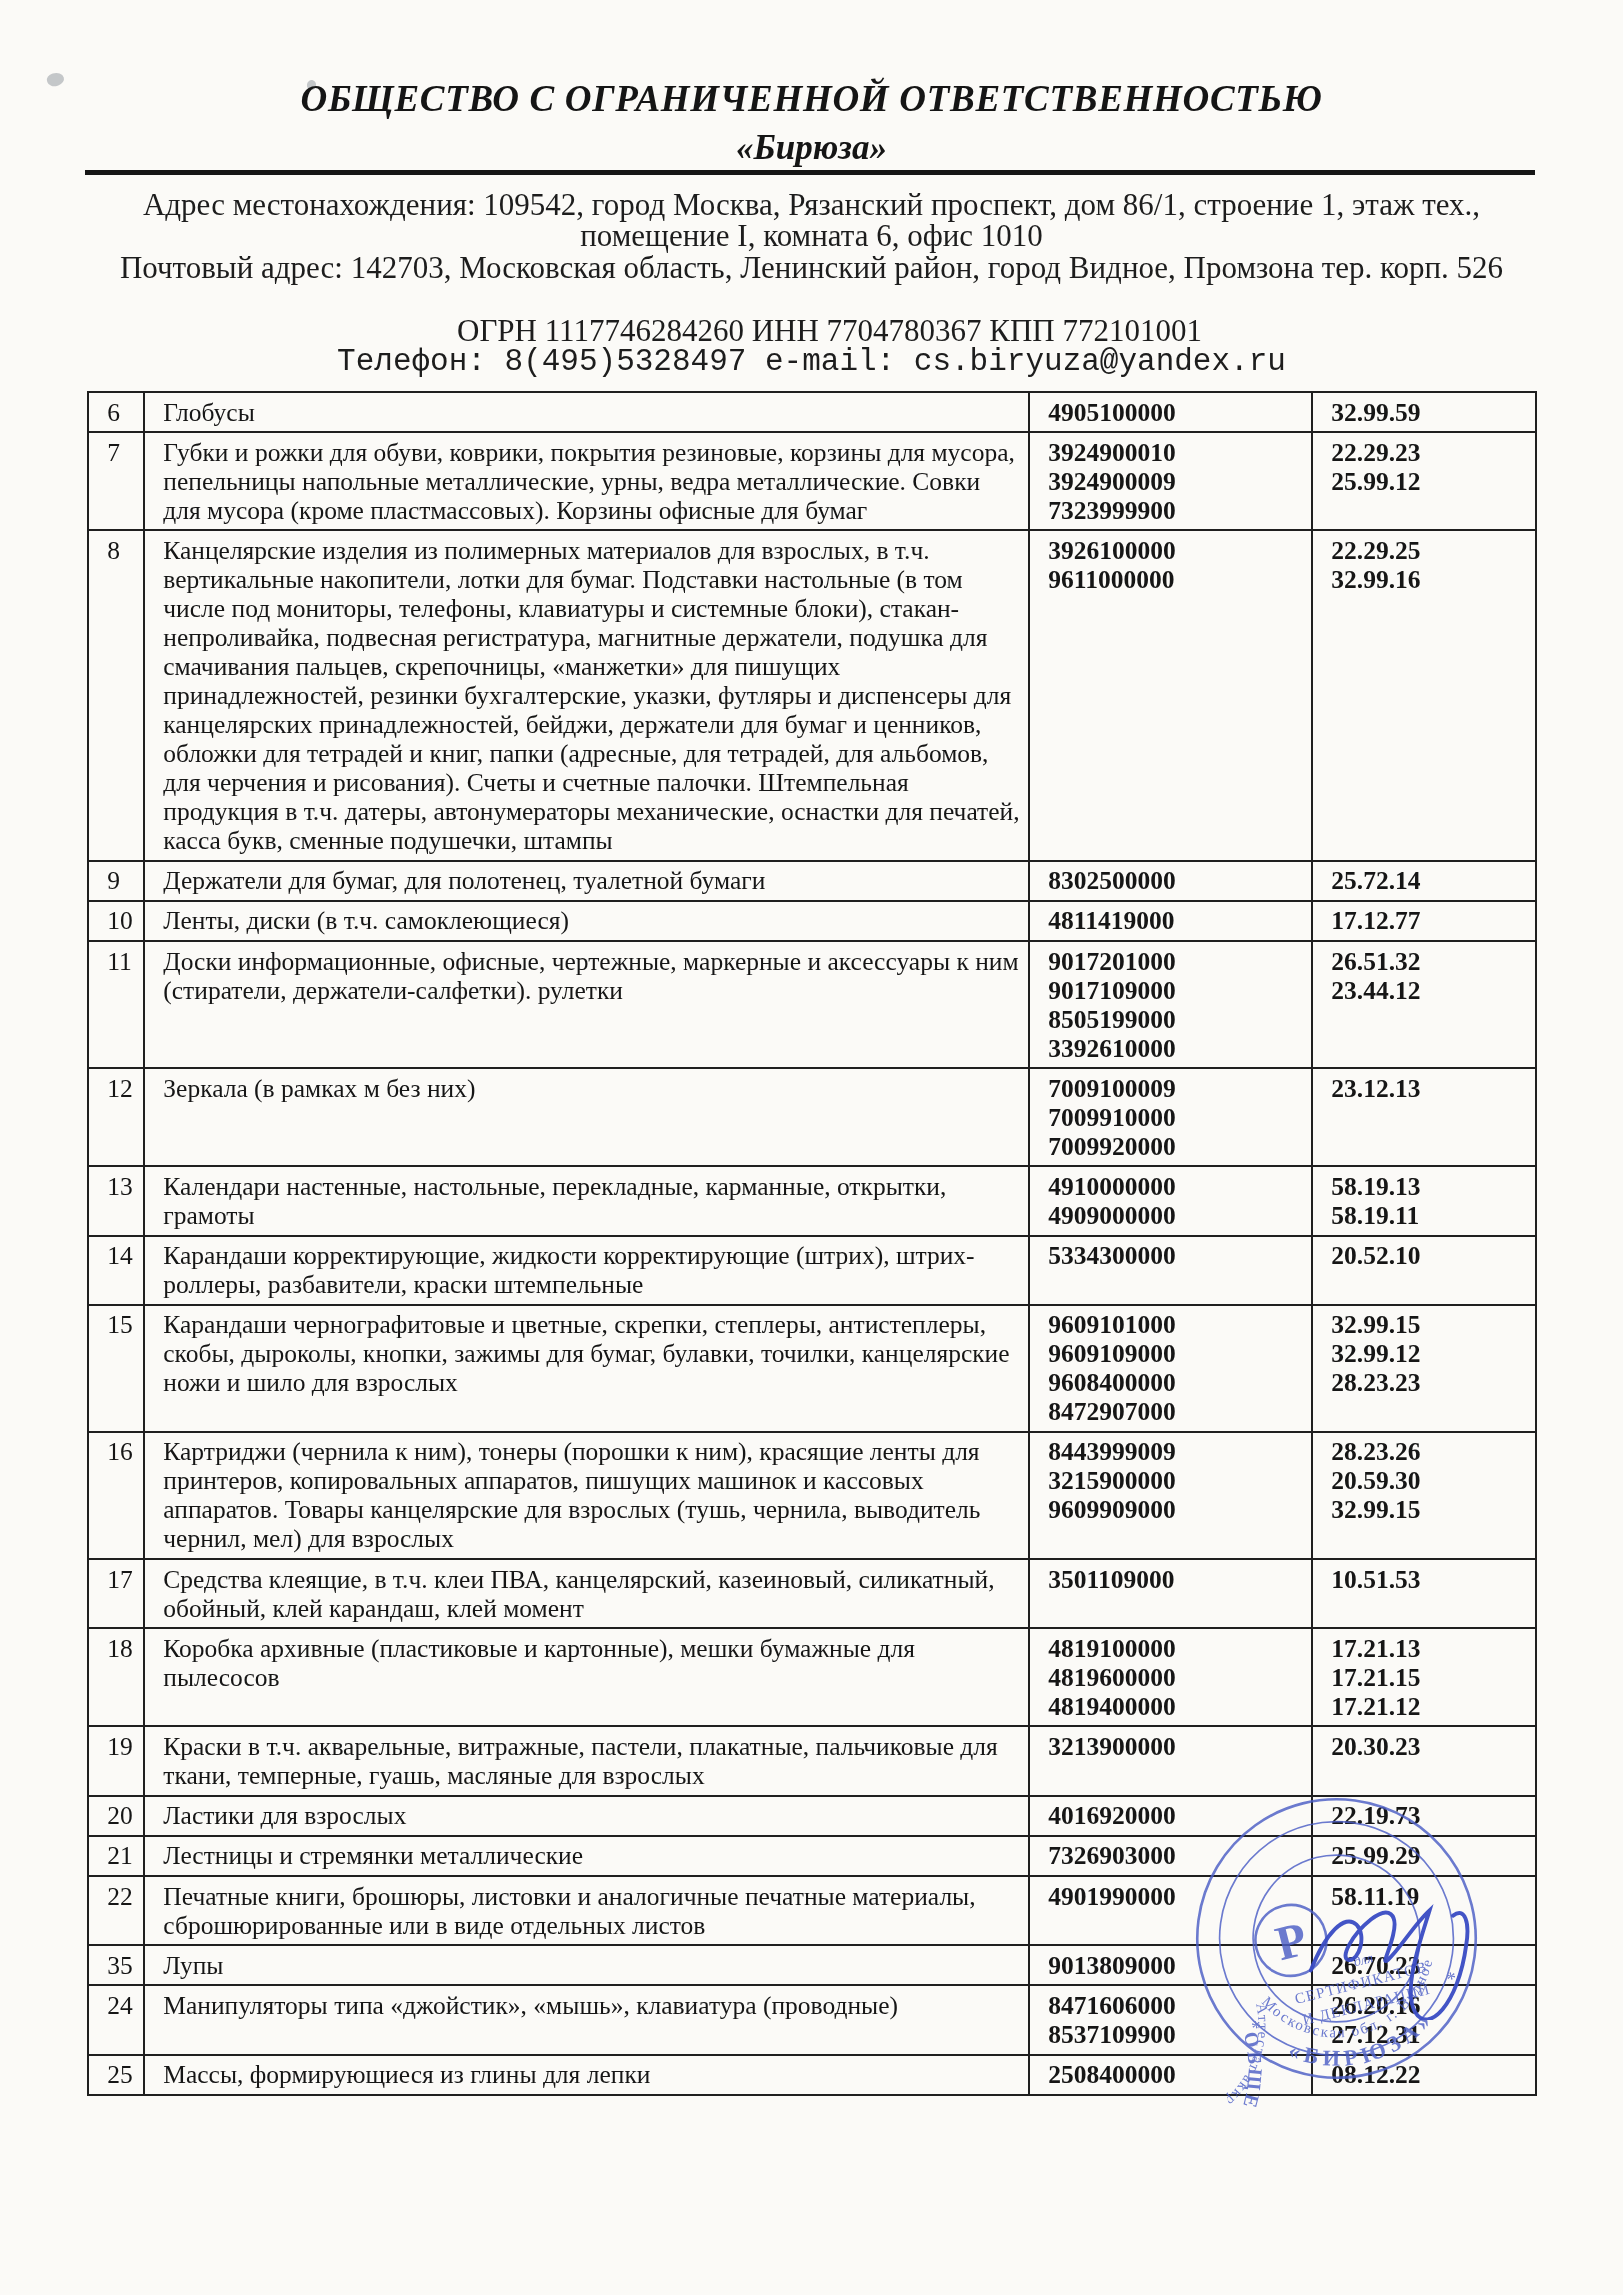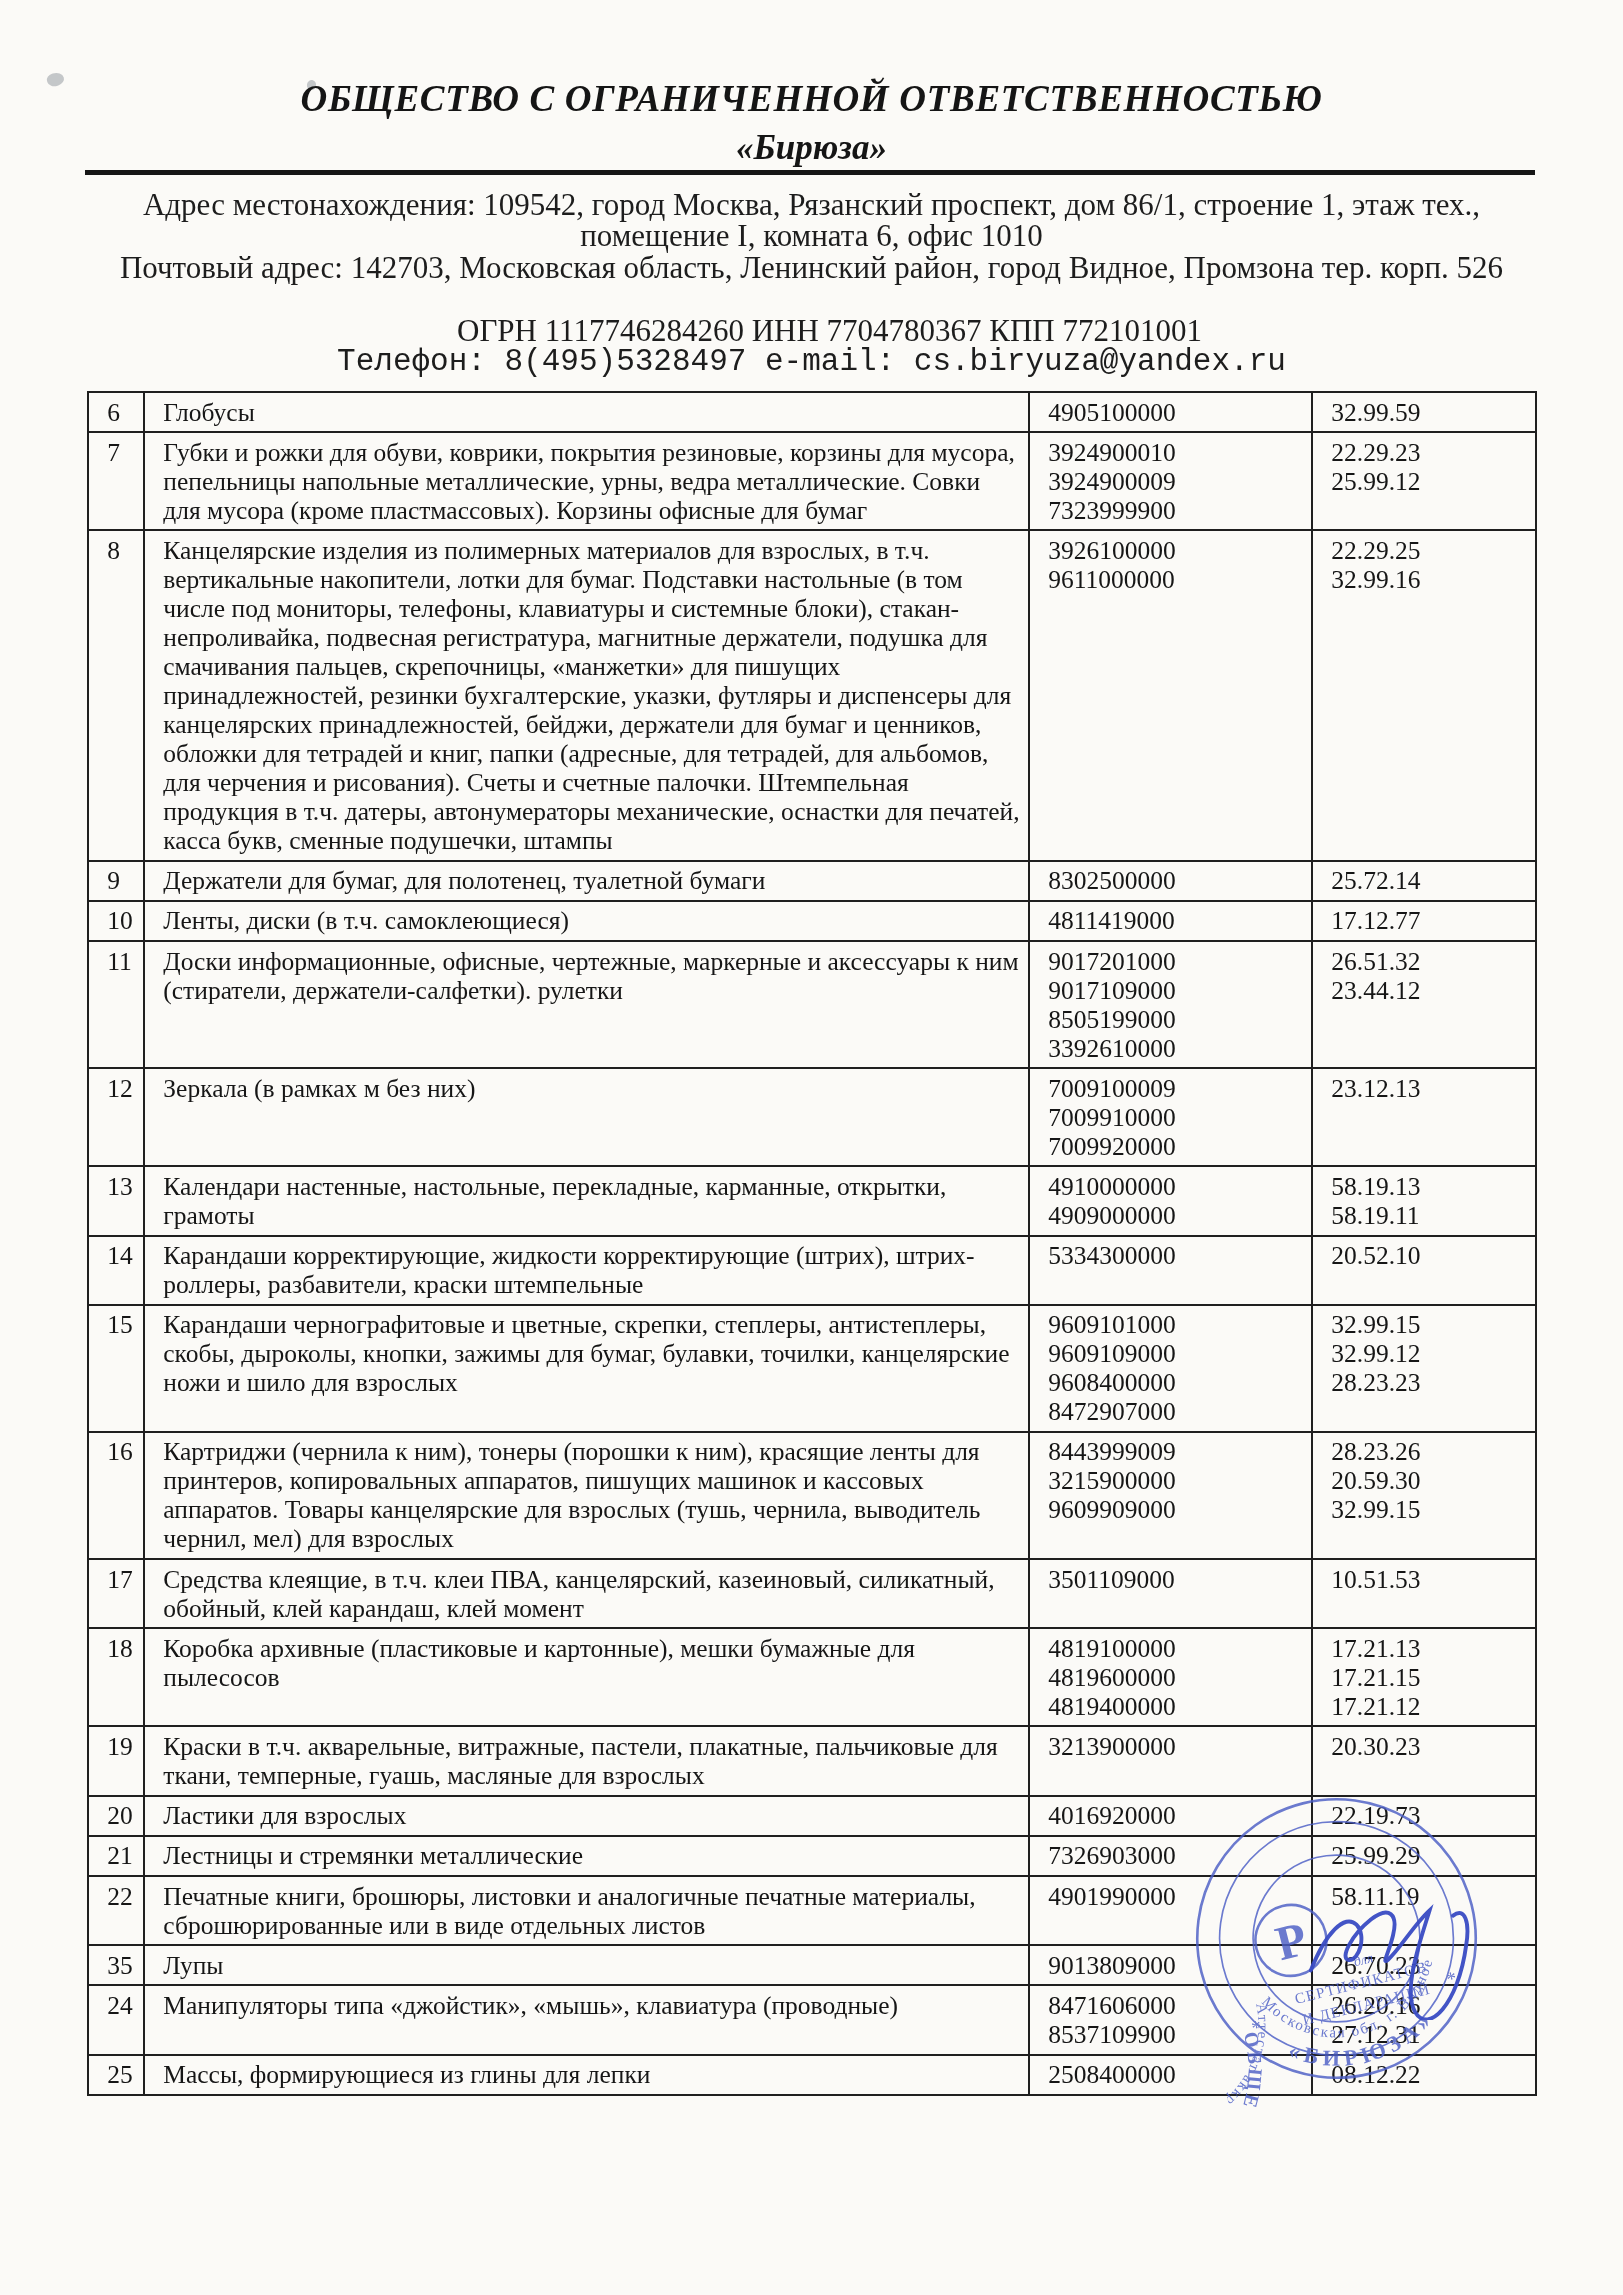--- a/index.html
+++ b/index.html
@@ -53,21 +53,21 @@
     table-layout:fixed;
     font-size:25.5px;line-height:29px;color:#161616;
   }
   table.goods td{
     border:2px solid #1f1f1f;
     vertical-align:top;
     padding:4.6px 6.5px 4.6px 18.3px;
   }
   td.num{padding-left:10.5px;}
   td.desc{padding-right:39px;padding-left:15.7px;}
-  td.codes,td.okpd{white-space:pre-line;}
+  td.codes,td.okpd{white-space:pre-line;font-weight:bold;}
 
   
   .stamp{
     position:absolute;left:1192px;top:1794px;width:289px;height:289px;
     transform:rotate(-14deg);
     opacity:.82;
   }
   .stamp text{fill:var(--ink);}
   .stamp .ring{fill:none;stroke:var(--ink);}
   .signature{

